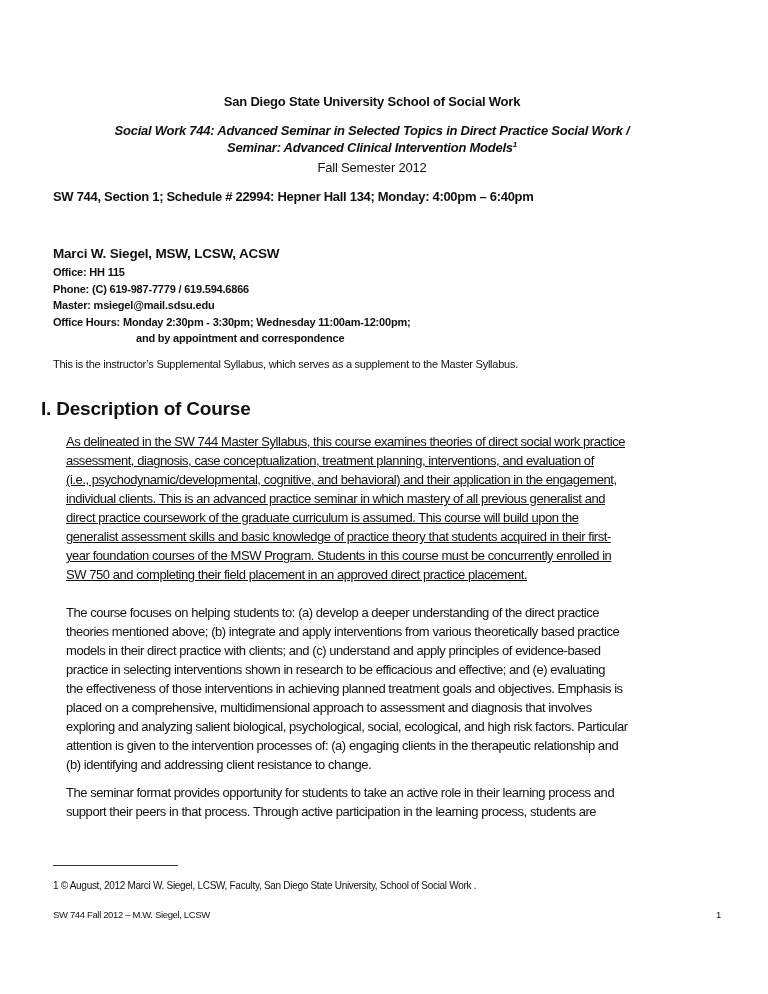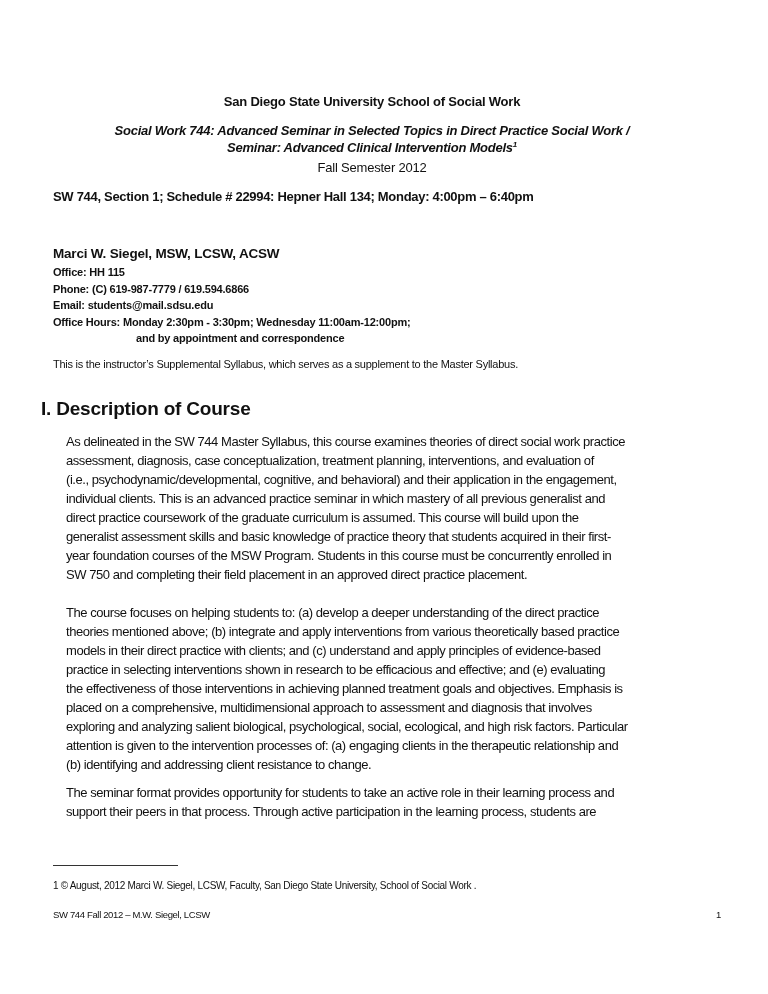--- a/index.html
+++ b/index.html
@@ -11,21 +11,21 @@
   .title2 { top: 122px; font-size: 13px; font-weight: bold; font-style: italic; letter-spacing: -0.25px; line-height: 17px; }
   .title2 sup { font-size: 8px; vertical-align: super; line-height: 0; }
   .sem { top: 160px; font-size: 13px; letter-spacing: -0.2px; }
   .sched { left: 53px; top: 189px; font-size: 13px; font-weight: bold; letter-spacing: -0.3px; }
   .name { left: 53px; top: 246px; font-size: 13.5px; font-weight: bold; letter-spacing: -0.2px; }
   .contact { left: 53px; top: 264px; font-size: 11px; line-height: 16.6px; letter-spacing: -0.2px; font-weight: bold; }
   .contact .indent { padding-left: 83px; }
   .supp { left: 53px; top: 358px; font-size: 11px; letter-spacing: -0.25px; }
   .heading { left: 41px; top: 398px; font-size: 19px; font-weight: bold; letter-spacing: -0.2px; }
   .para { left: 66px; font-size: 13px; line-height: 19px; letter-spacing: -0.45px; }
-  .p1 { top: 432px; }
+  .p1 { top: 432px; text-decoration: underline; }
   .p2 { top: 603px; }
   .p3 { top: 783px; }
   .fn-rule { position: absolute; left: 53px; top: 865px; width: 125px; height: 1px; background: #333; }
   .footnote { left: 53px; top: 880px; font-size: 10px; letter-spacing: -0.3px; }
   .footer-left { left: 53px; top: 909px; font-size: 9.5px; letter-spacing: -0.35px; }
   .footer-right { left: 716px; top: 909px; font-size: 9.5px; }
   .line { display: block; }
 </style>
 </head>
 <body>
@@ -39,21 +39,21 @@
 
 <div class="abs center sem">Fall Semester 2012</div>
 
 <div class="abs sched">SW 744, Section 1; Schedule # 22994:  Hepner Hall 134; Monday: 4:00pm – 6:40pm</div>
 
 <div class="abs name">Marci W. Siegel, MSW, LCSW, ACSW</div>
 
 <div class="abs contact">
   <span class="line">Office:  HH 115</span>
   <span class="line">Phone: (C) 619-987-7779 / 619.594.6866</span>
-  <span class="line">Email:   students@mail.sdsu.edu</span>
+  <span class="line">Master:   msiegel@mail.sdsu.edu</span>
   <span class="line">Office Hours:  Monday 2:30pm - 3:30pm; Wednesday 11:00am-12:00pm;</span>
   <span class="line indent">and by appointment and correspondence</span>
 </div>
 
 <div class="abs supp">This is the instructor’s Supplemental Syllabus, which serves as a supplement to the Master Syllabus.</div>
 
 <div class="abs heading">I.  Description of Course</div>
 
 <div class="abs para p1">
   <span class="line">As delineated in the SW 744 Master Syllabus, this course examines theories of direct social work practice</span>

